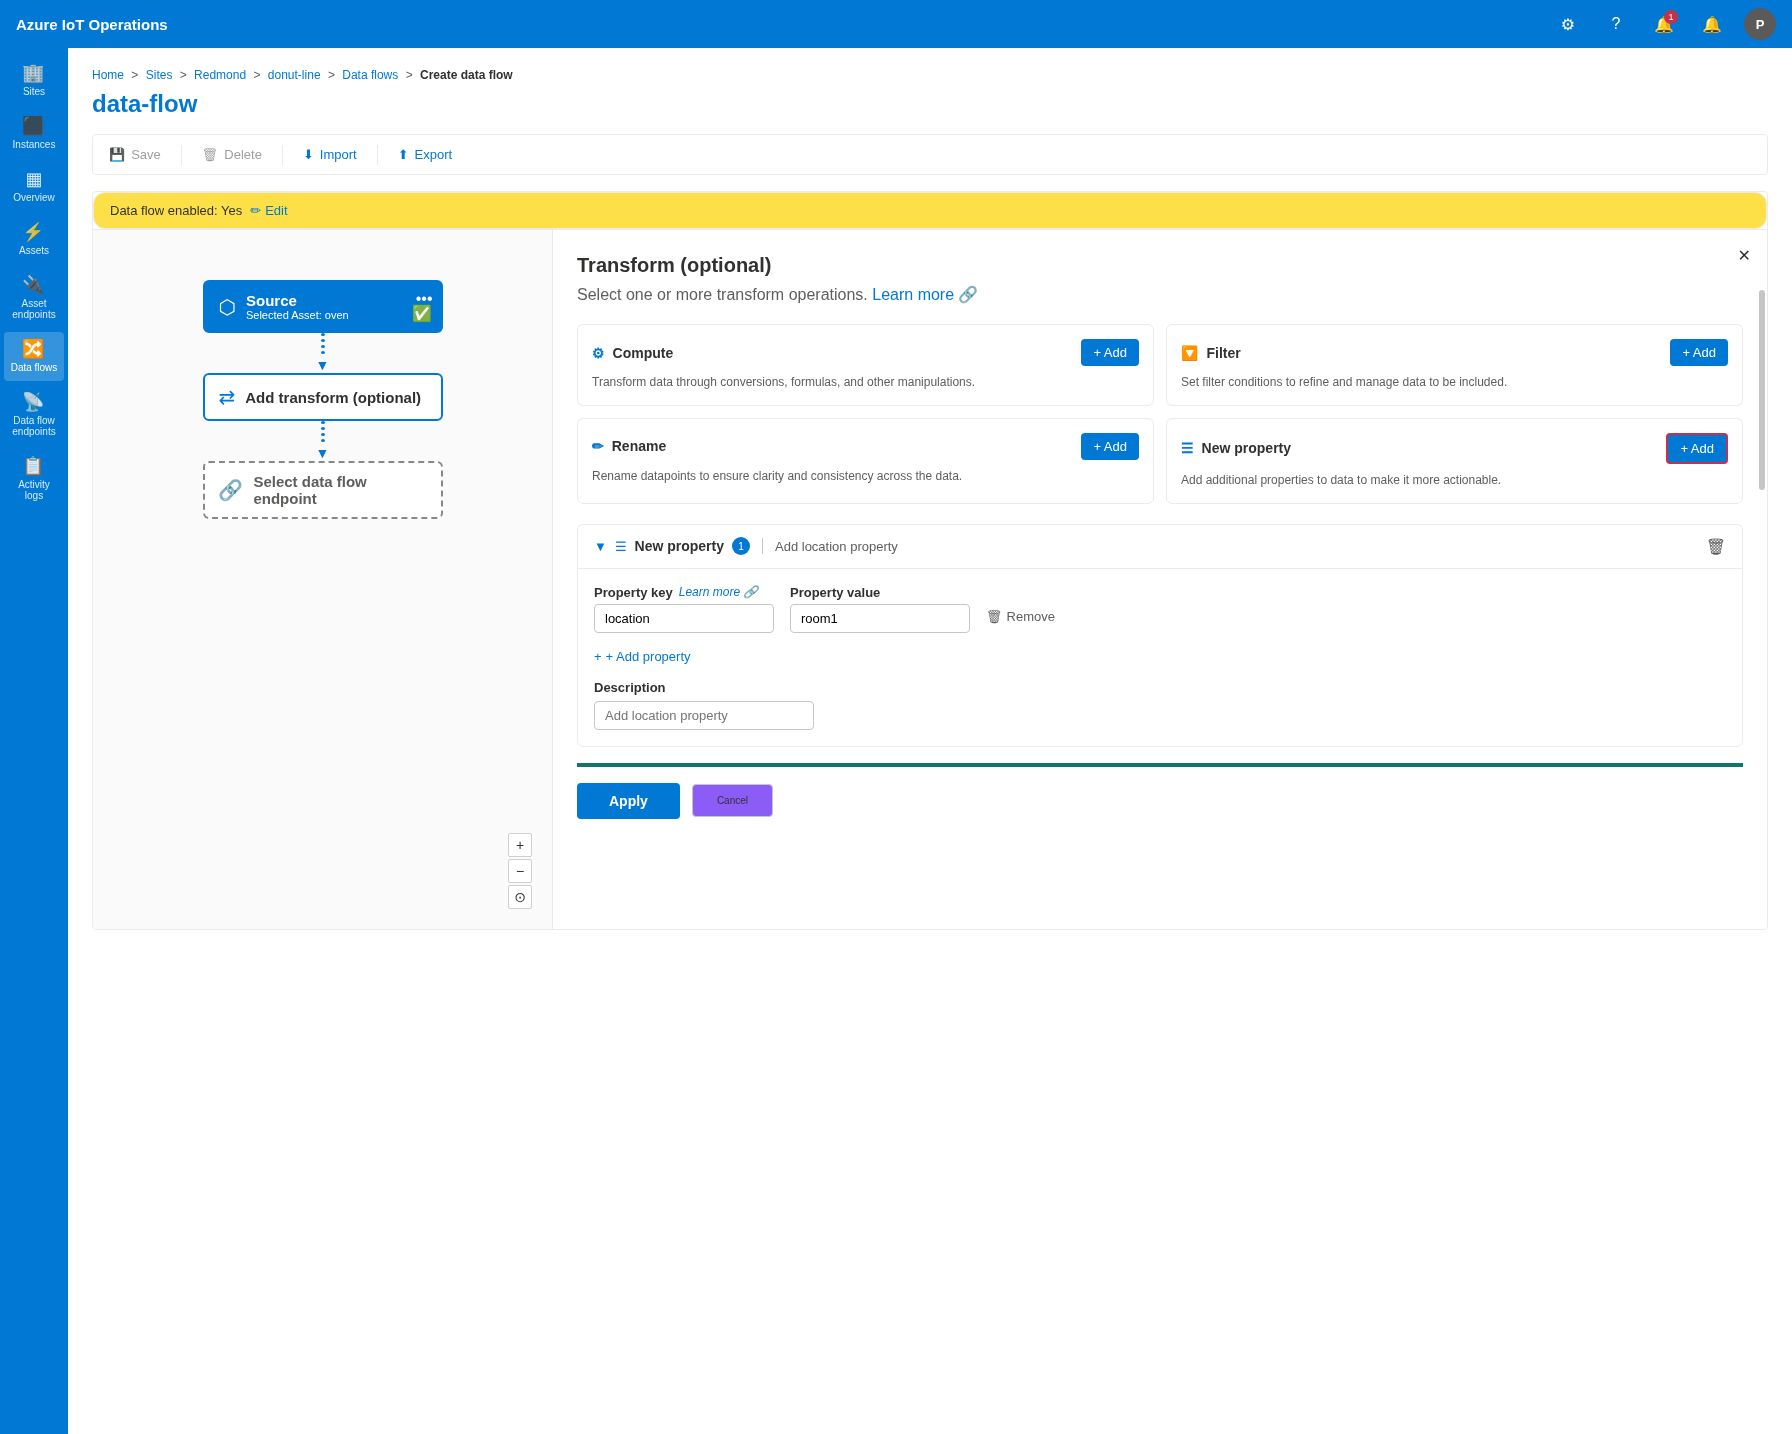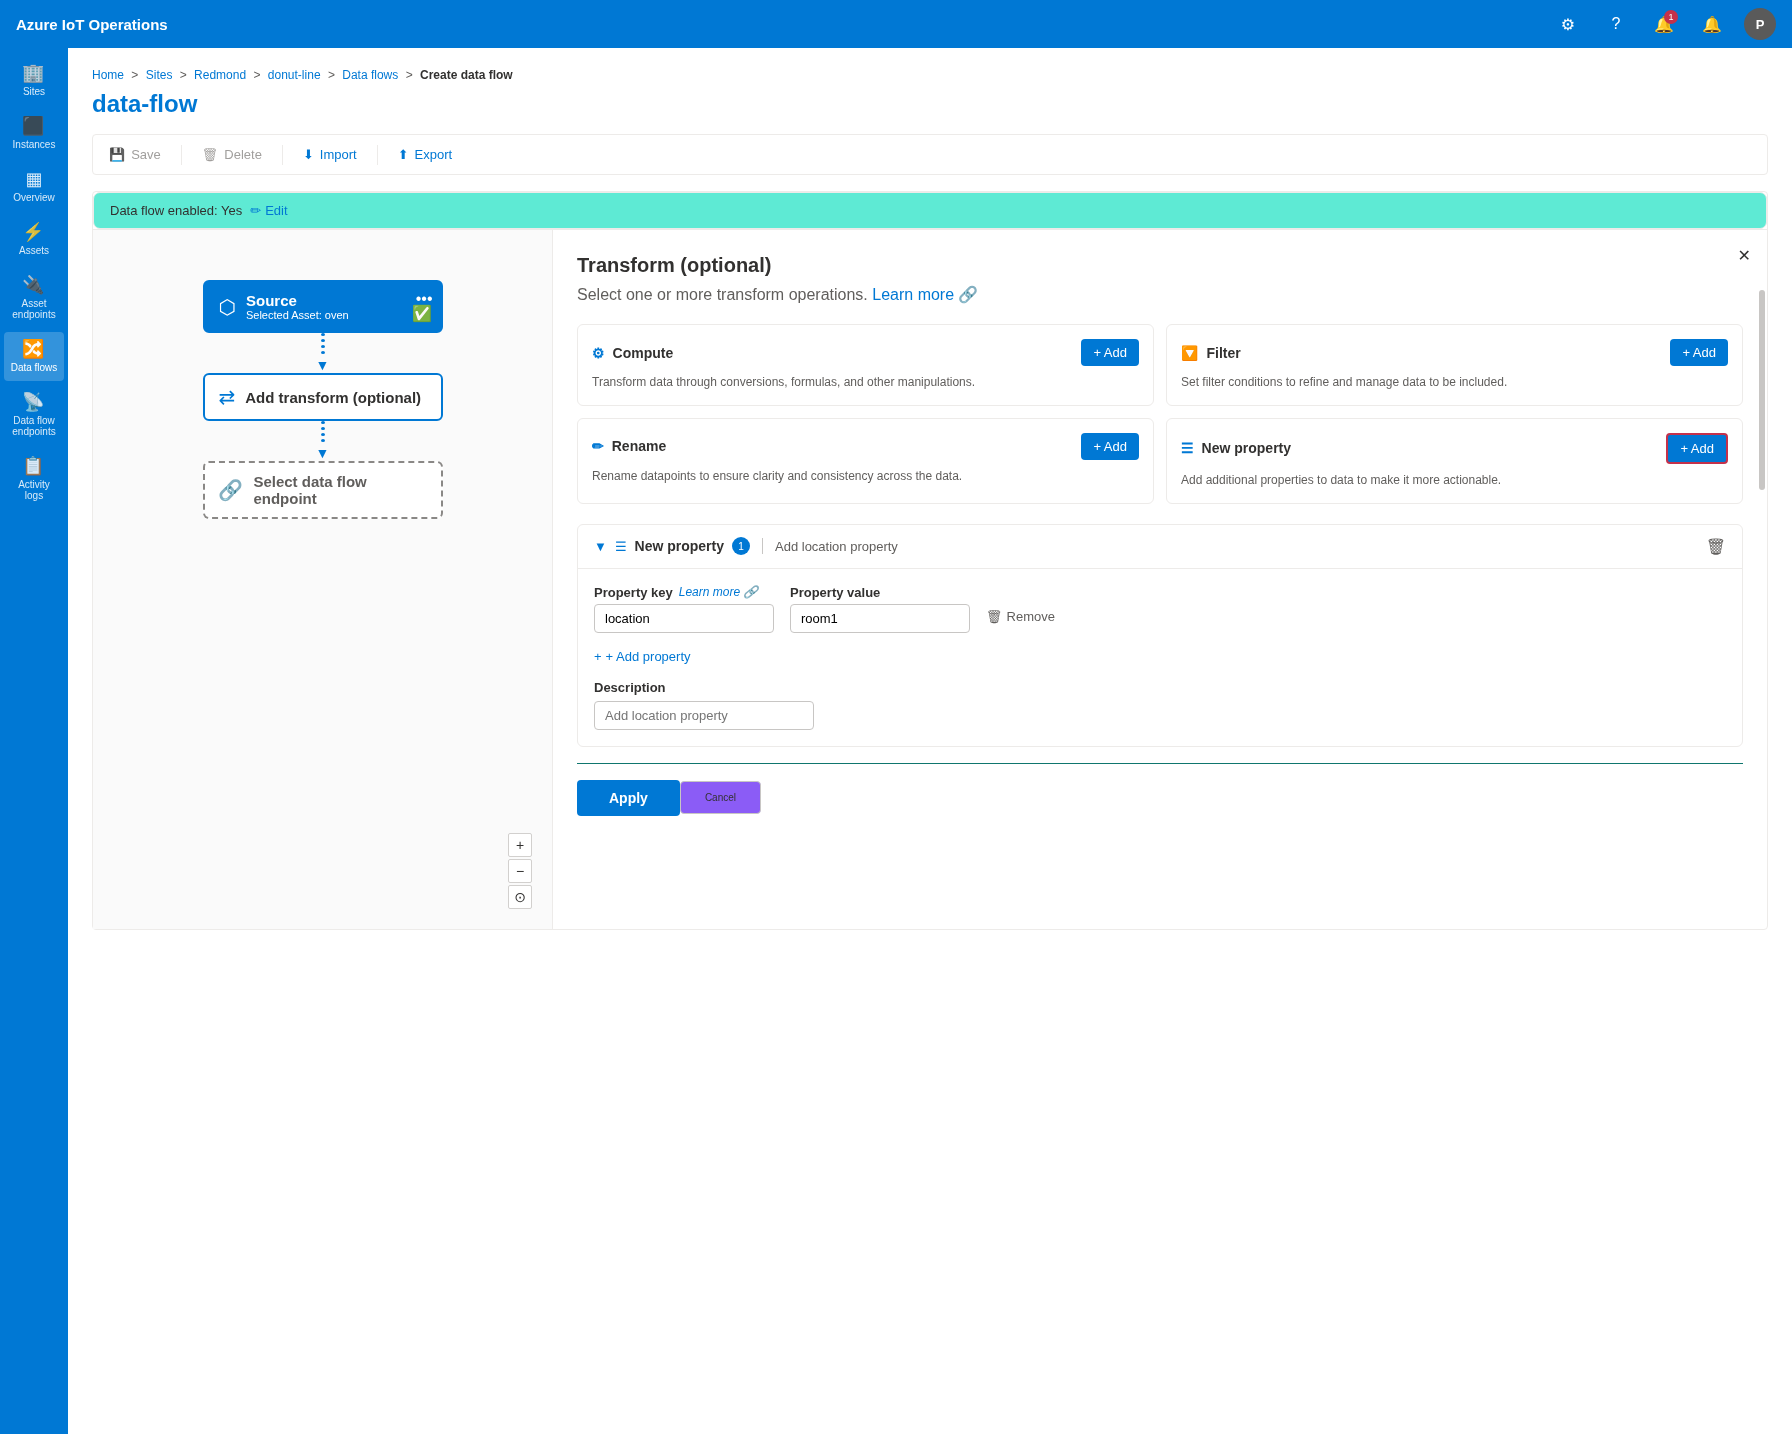--- a/index.html
+++ b/index.html
@@ -74,24 +74,24 @@
     .toolbar-btn {
       background: none; border: none; cursor: pointer; color: #605e5c;
       display: flex; align-items: center; gap: 6px; padding: 6px 8px;
       font-size: 13px; border-radius: 4px;
     }
     .toolbar-btn.disabled { color: #a19f9d; cursor: default; }
     .toolbar-sep { width: 1px; height: 20px; background: #edebe9; margin: 0 4px; }
 
     
     .enabled-bar {
-      border: 1px solid #edebe9; border-radius: 7px;
+      border: 1px solid #edebe9; border-radius: 12px;
       padding: 10px 16px; margin-bottom: 0;
       display: flex; align-items: center; gap: 8px;
-      font-size: 13px; background: #5eead4;
+      font-size: 13px; background: #fde047;
     }
     .edit-btn {
       background: none; border: none; cursor: pointer;
       color: #0078d4; display: flex; align-items: center; gap: 4px;
       font-size: 13px;
     }
 
     
     .canvas {
       flex: 0 0 460px; background: #fafafa;
@@ -214,22 +214,22 @@
       margin-bottom: 16px;
     }
     .desc-label { font-size: 13px; font-weight: 600; margin-bottom: 6px; }
     .desc-input {
       border: 1px solid #c8c6c4; border-radius: 4px; padding: 6px 10px;
       font-size: 13px; width: 220px; outline: none; color: #a19f9d;
     }
 
     
     .panel-footer {
-      display: flex; align-items: center; margin-top: 8px;
-      padding-top: 16px; border-top: 1px solid #0f766e;
+      display: flex; align-items: center; gap: 12px; margin-top: 8px;
+      padding-top: 16px; border-top: 4px solid #0f766e;
     }
     .apply-btn {
       background: #0078d4; color: white; border: none; border-radius: 4px;
       padding: 10px 32px; font-size: 14px; font-weight: 600; cursor: pointer;
     }
     .cancel-btn {
       background: #8b5cf6; color: #323130; border: 1px solid #c8c6c4;
       border-radius: 4px; padding: 10px 24px; font-size: 10px; cursor: pointer;
     }
 

